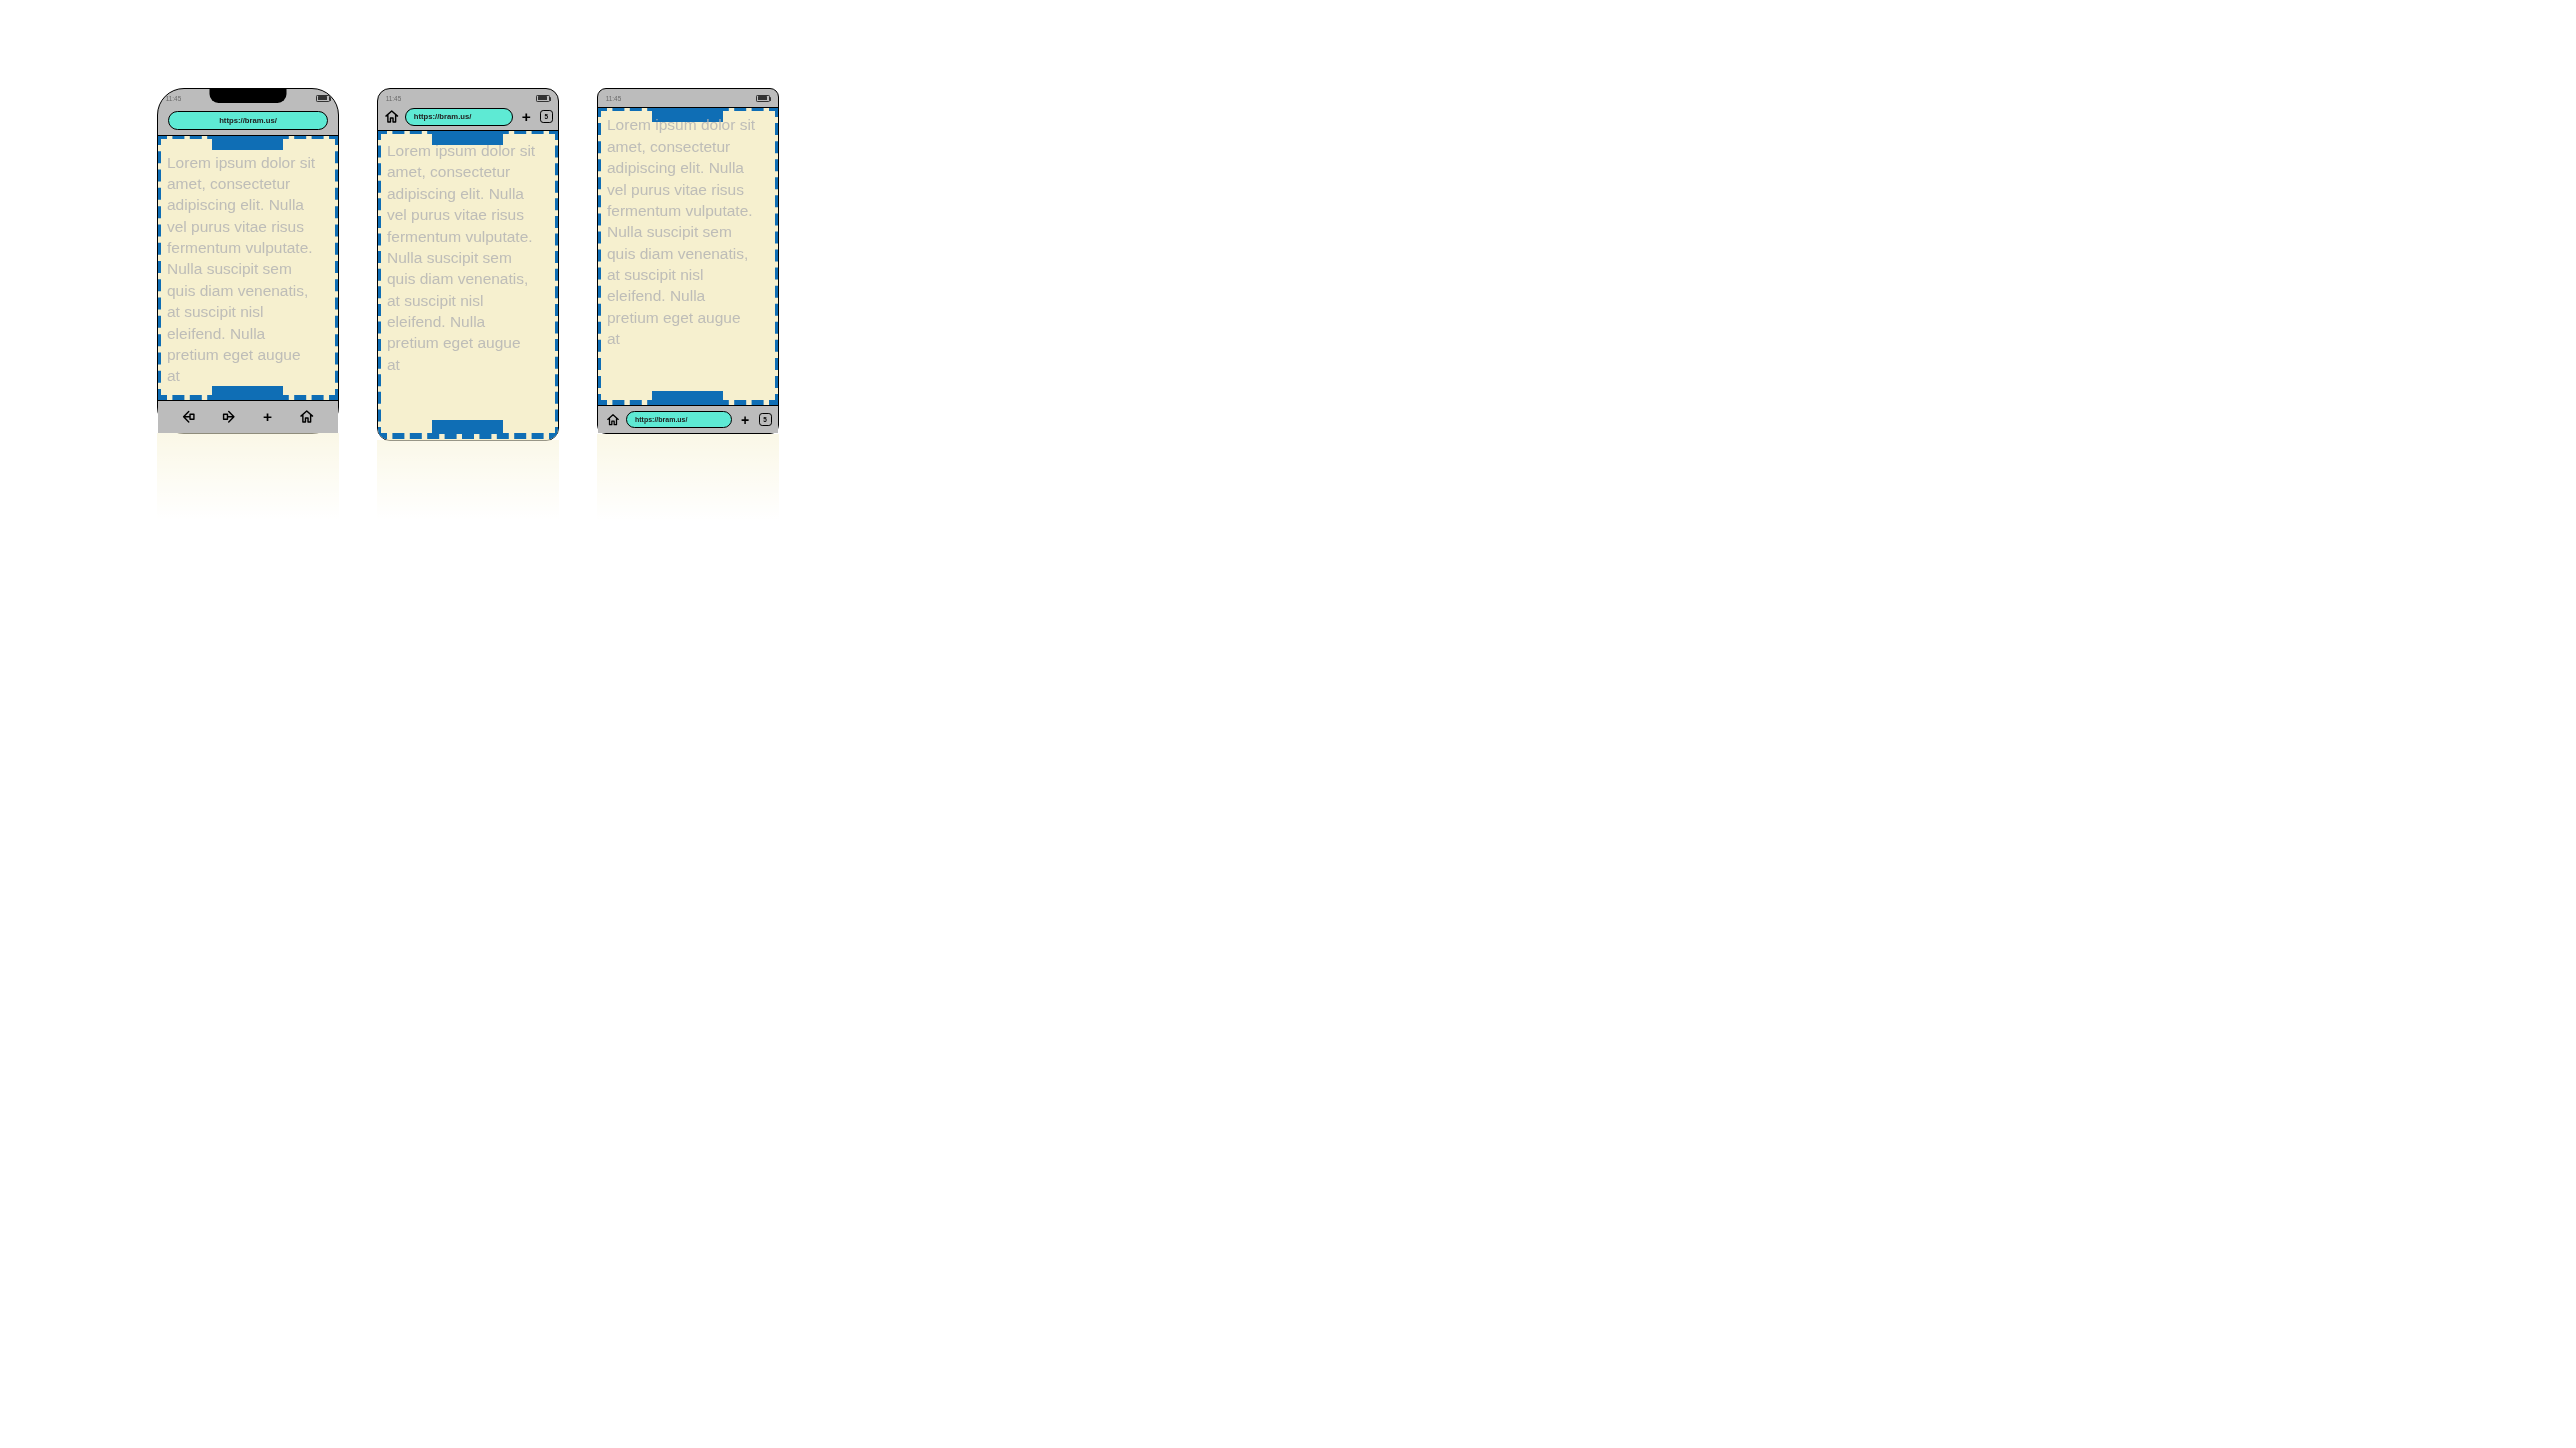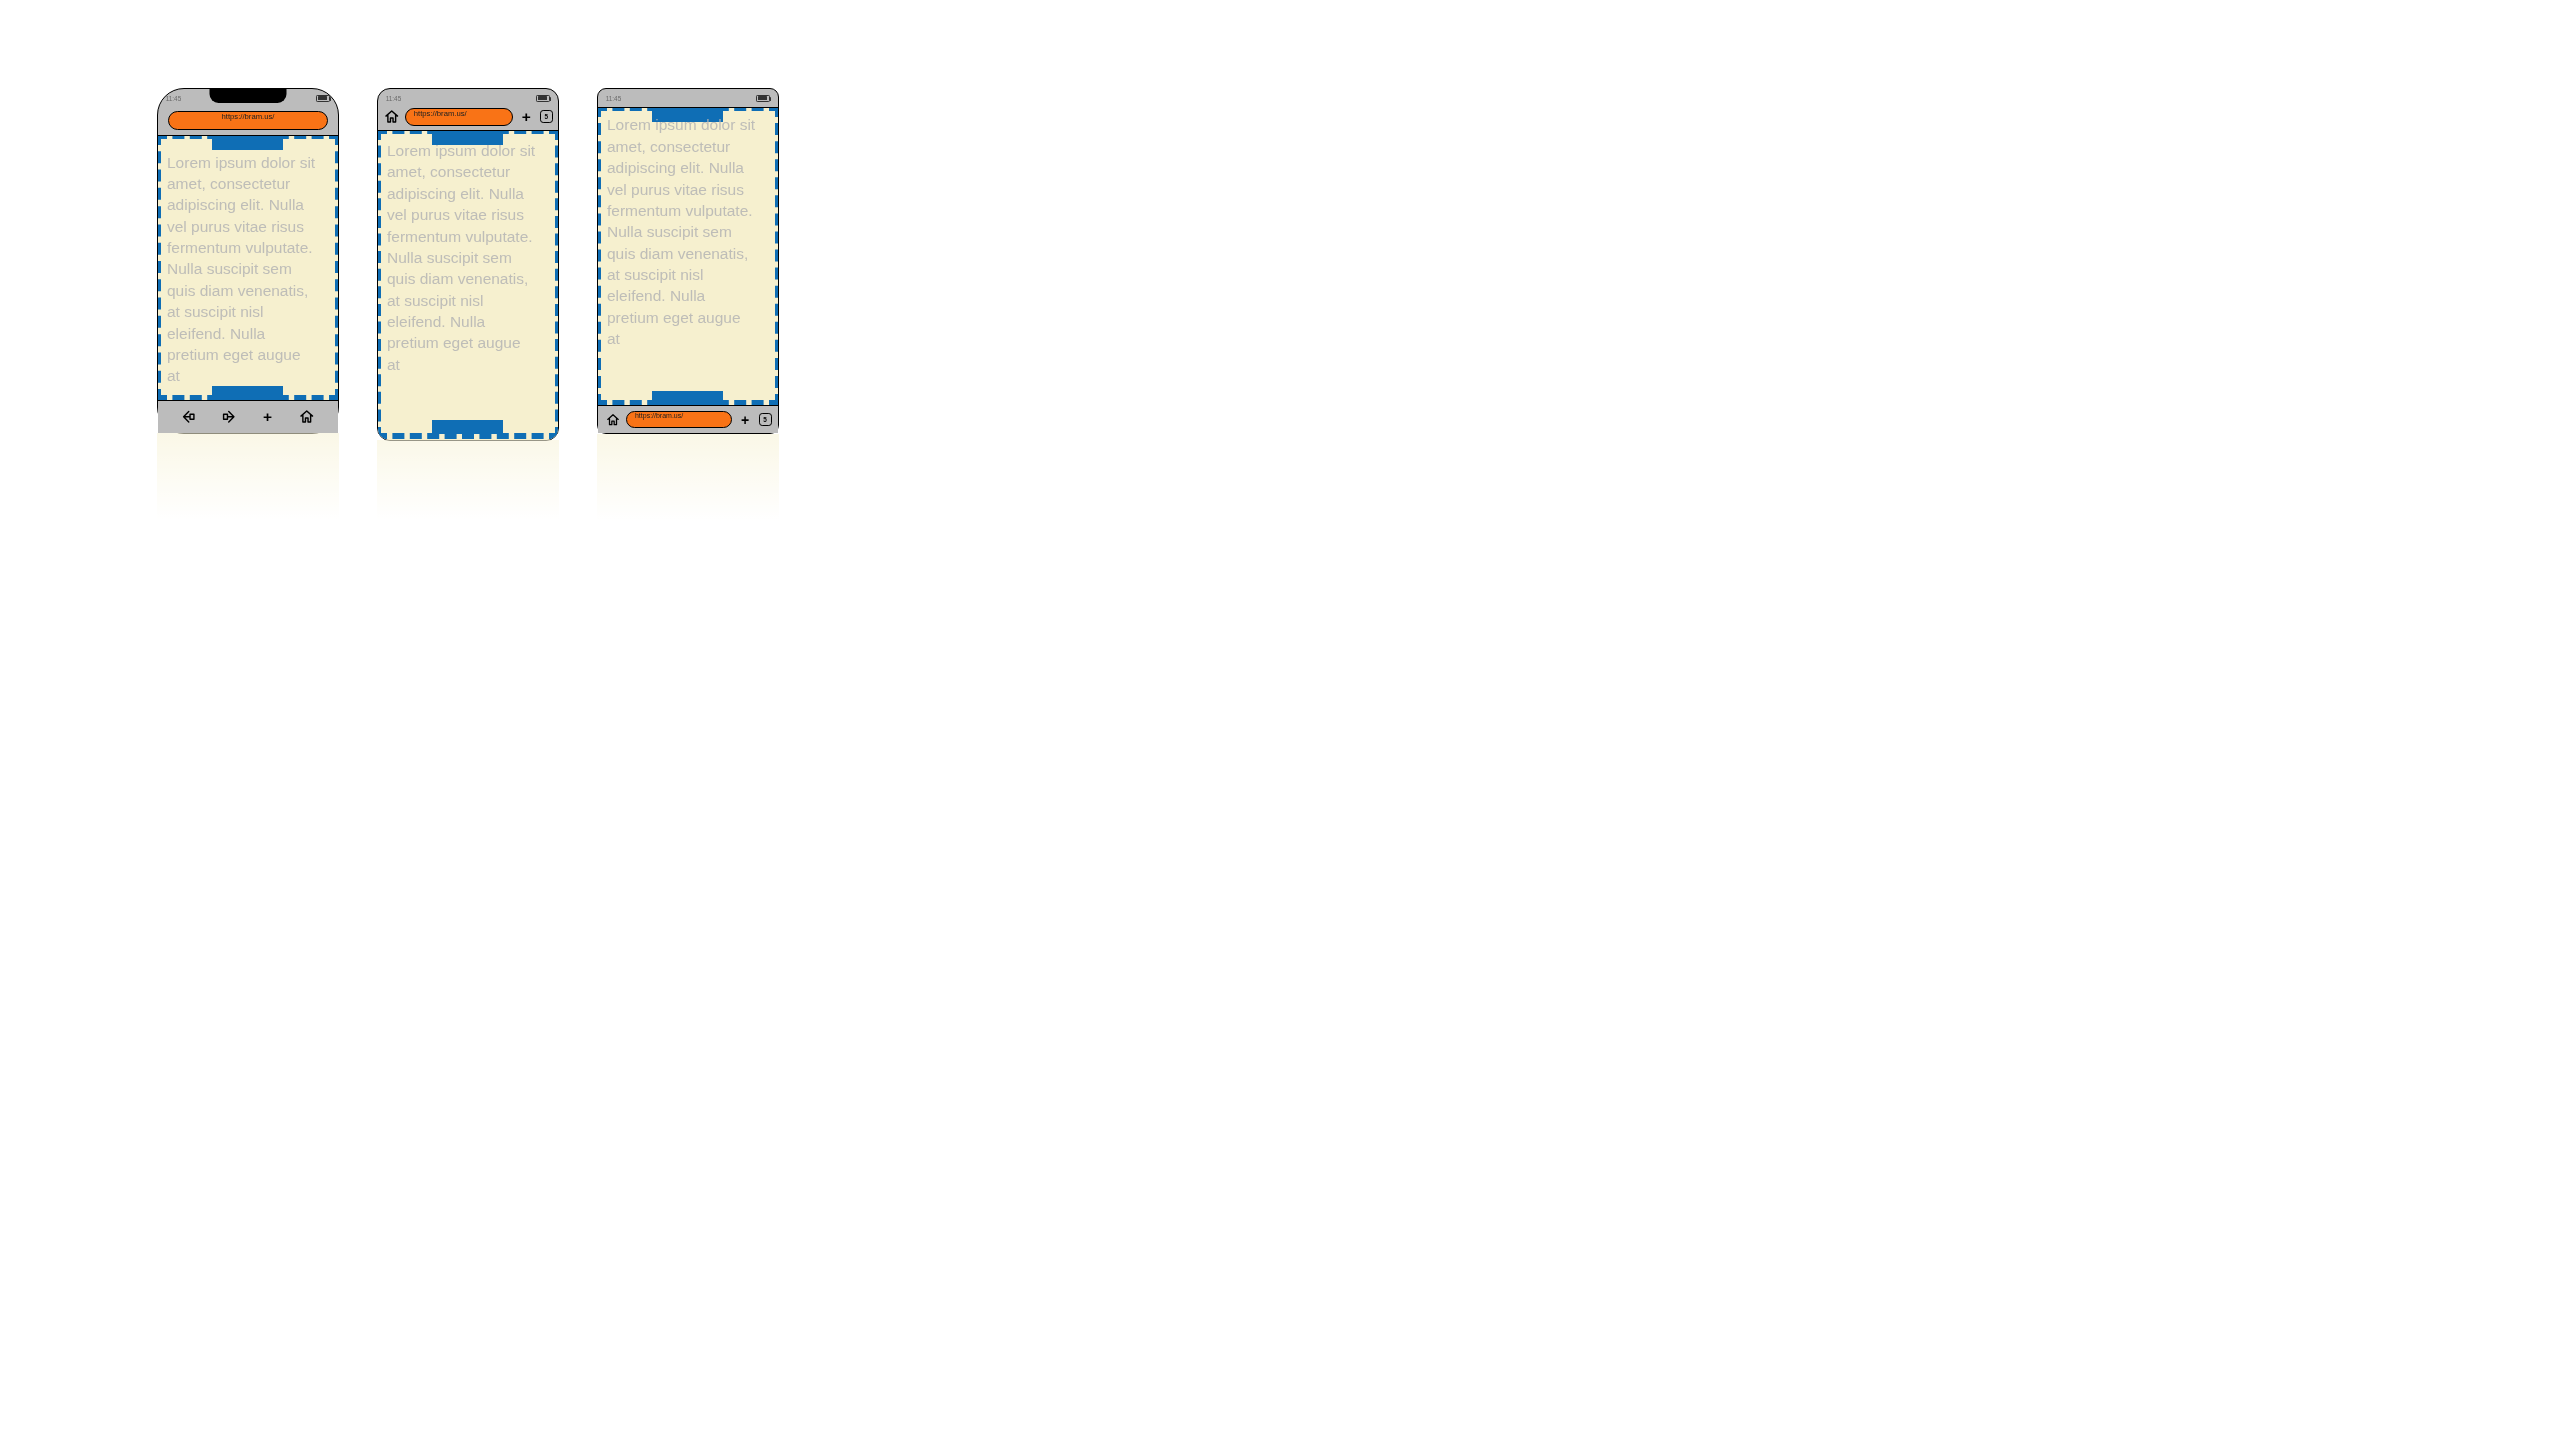--- a/index.html
+++ b/index.html
@@ -44,23 +44,23 @@
     content: ""; position: absolute; right: -1.9px; top: 1.9px; width: 1.3px; height: 3.2px; background: #333; border-radius: 0.6px;
   }
   .battery::before {
     content: ""; position: absolute; left: 0.6px; top: 0.6px; right: 1.9px; bottom: 0.6px; background: #333; border-radius: 0.6px;
   }
 
   .urlbar {
     position: absolute;
     border: 1px solid #000;
     border-radius: 10.3px;
-    background: #f97316;
-    display: flex; justify-content: center;
-    font-size: 7.7px; color: #222;
+    background: #5eead4;
+    display: flex; align-items: center; justify-content: center;
+    font-size: 7.7px; color: #222; font-weight: bold;
   }
 
   .toolbar-row {
     position: absolute;
     display: flex; align-items: center; justify-content: center;
     gap: 5.2px;
   }
   .tab-count {
     width: 13px; height: 13px; border: 1px solid #000; border-radius: 3.2px;
     display: flex; align-items: center; justify-content: center;

